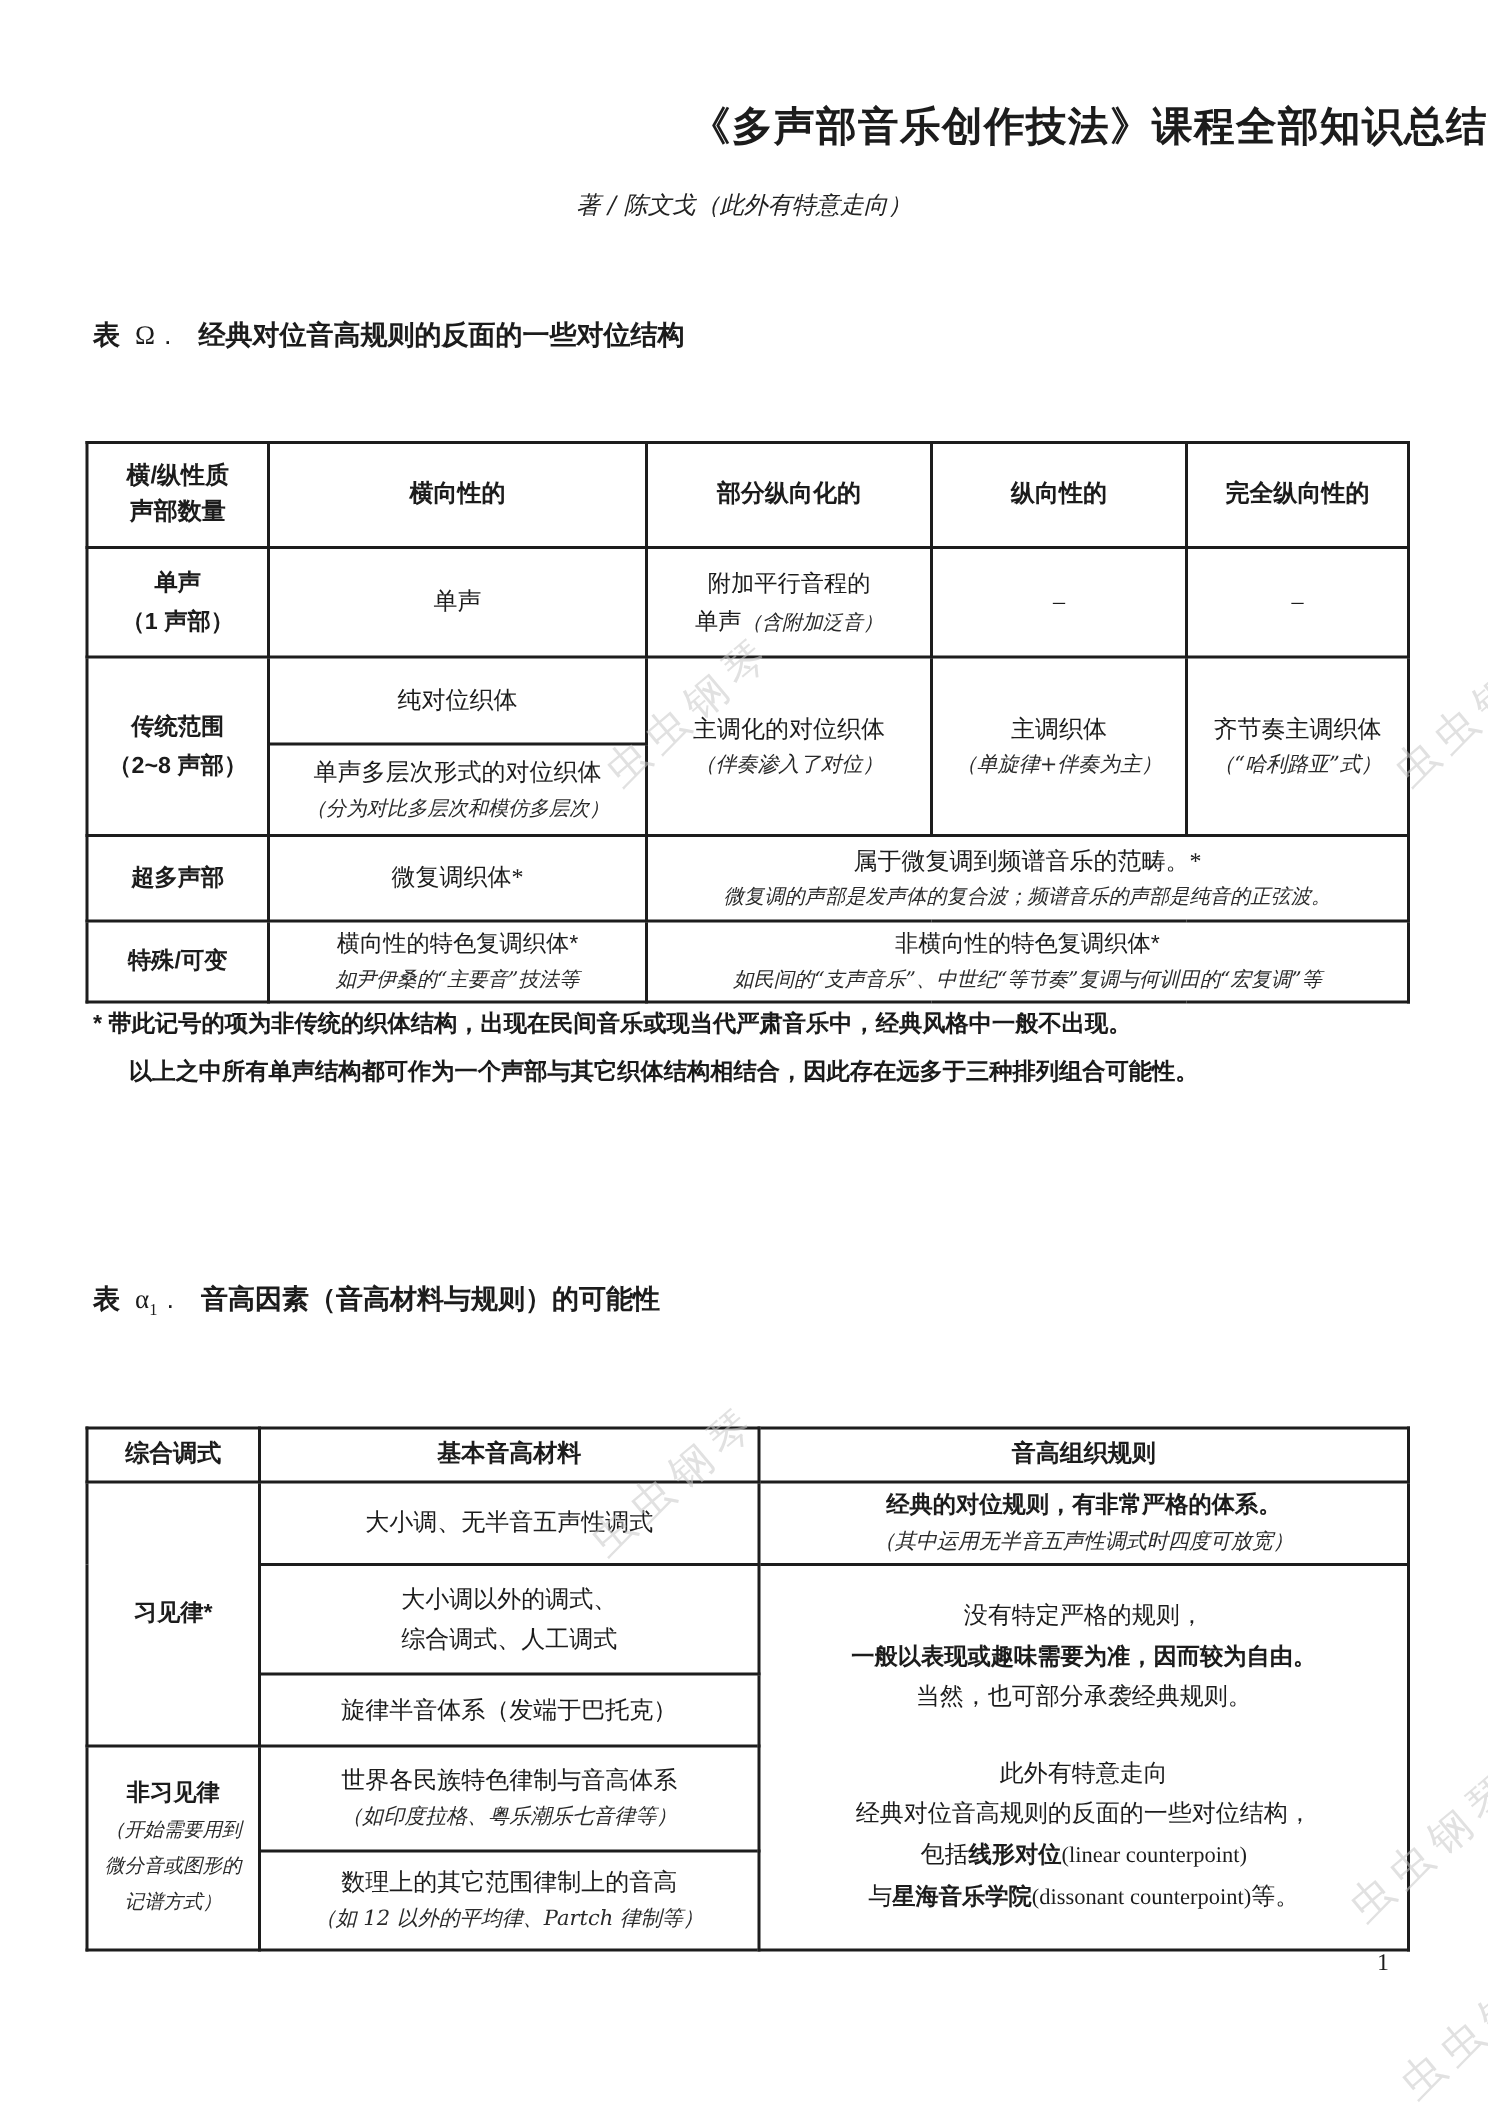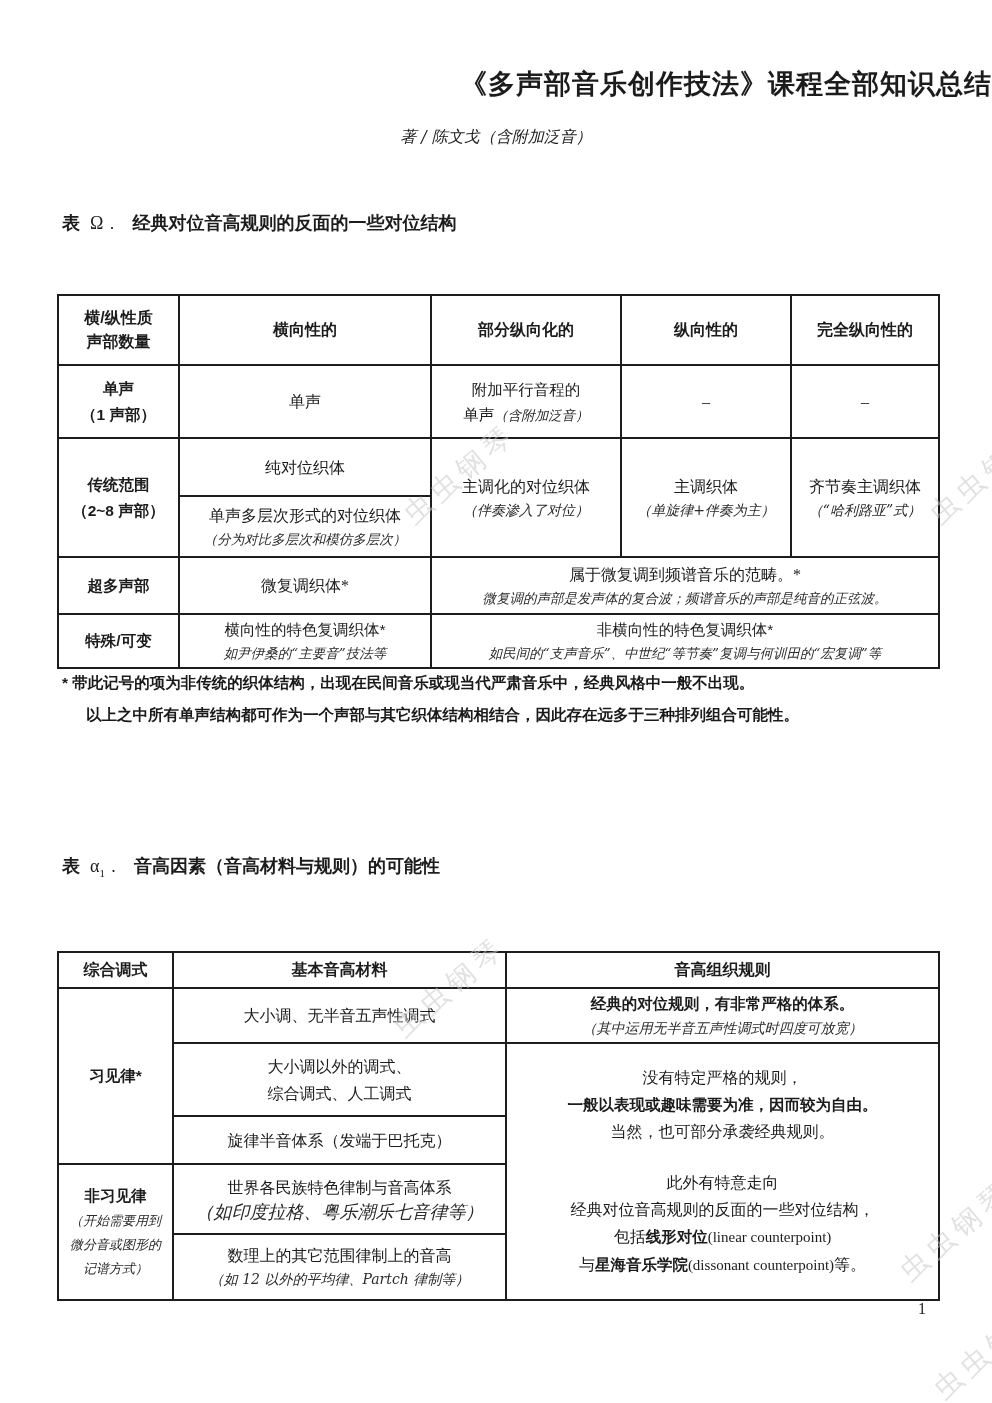--- a/index.html
+++ b/index.html
@@ -44,21 +44,21 @@
   .watermark {
     position:absolute; font-size:28px; letter-spacing:6px; color:#c9c9c9; opacity:.55;
     transform:rotate(-40deg); white-space:nowrap; pointer-events:none;
     font-family:"DejaVu Serif", serif;
   }
 </style>
 </head>
 <body>
 
 <div class="doc-title">《多声部音乐创作技法》课程全部知识总结</div>
-<div class="doc-author kai">著 / 陈文戈（含附加泛音）</div>
+<div class="doc-author kai">著 / 陈文戈（此外有特意走向）</div>
 
 <div class="sec-heading" style="top:211px">
   <span>表</span><span class="sym">Ω</span><span class="dot">.</span><span>经典对位音高规则的反面的一些对位结构</span>
 </div>
 
 <table style="top:265px; width:881px">
   <colgroup>
     <col style="width:121px">
       <col style="width:252px">
       <col style="width:190px">
@@ -191,21 +191,21 @@
   </tr>
   <tr style="height:70px">
     <td rowspan="2">
       <div class="t-label">非习见律</div>
       <div class="t-note" style="font-size:13px; line-height:24px">（开始需要用到</div>
       <div class="t-note" style="font-size:13px; line-height:24px">微分音或图形的</div>
       <div class="t-note" style="font-size:13px; line-height:24px">记谱方式）</div>
     </td>
     <td>
       <div class="t-main">世界各民族特色律制与音高体系</div>
-      <div class="t-note" style="font-size:18px">（如印度拉格、粤乐潮乐七音律等）</div>
+      <div class="t-note" style="font-size:14px">（如印度拉格、粤乐潮乐七音律等）</div>
     </td>
   </tr>
   <tr style="height:66px">
     <td>
       <div class="t-main">数理上的其它范围律制上的音高</div>
       <div class="t-note" style="font-size:14px">（如 12 以外的平均律、Partch 律制等）</div>
     </td>
   </tr>
 </tbody>
   </table>

